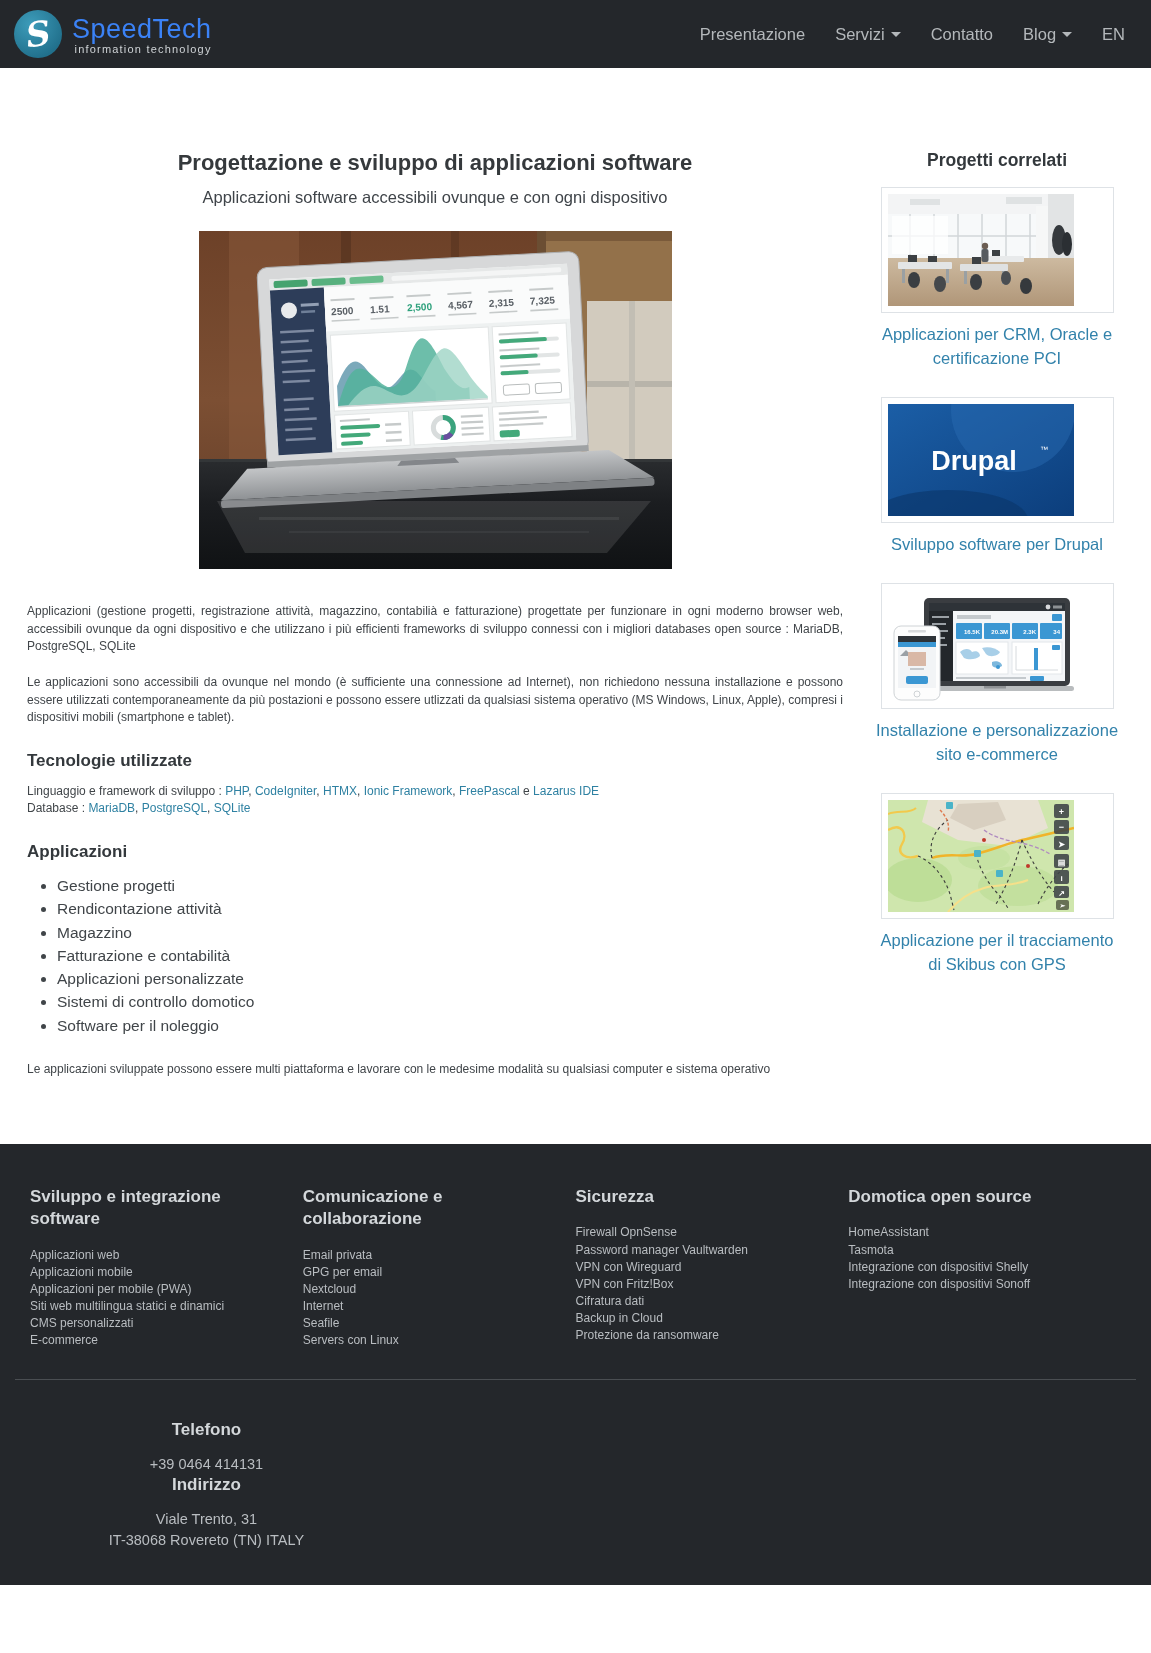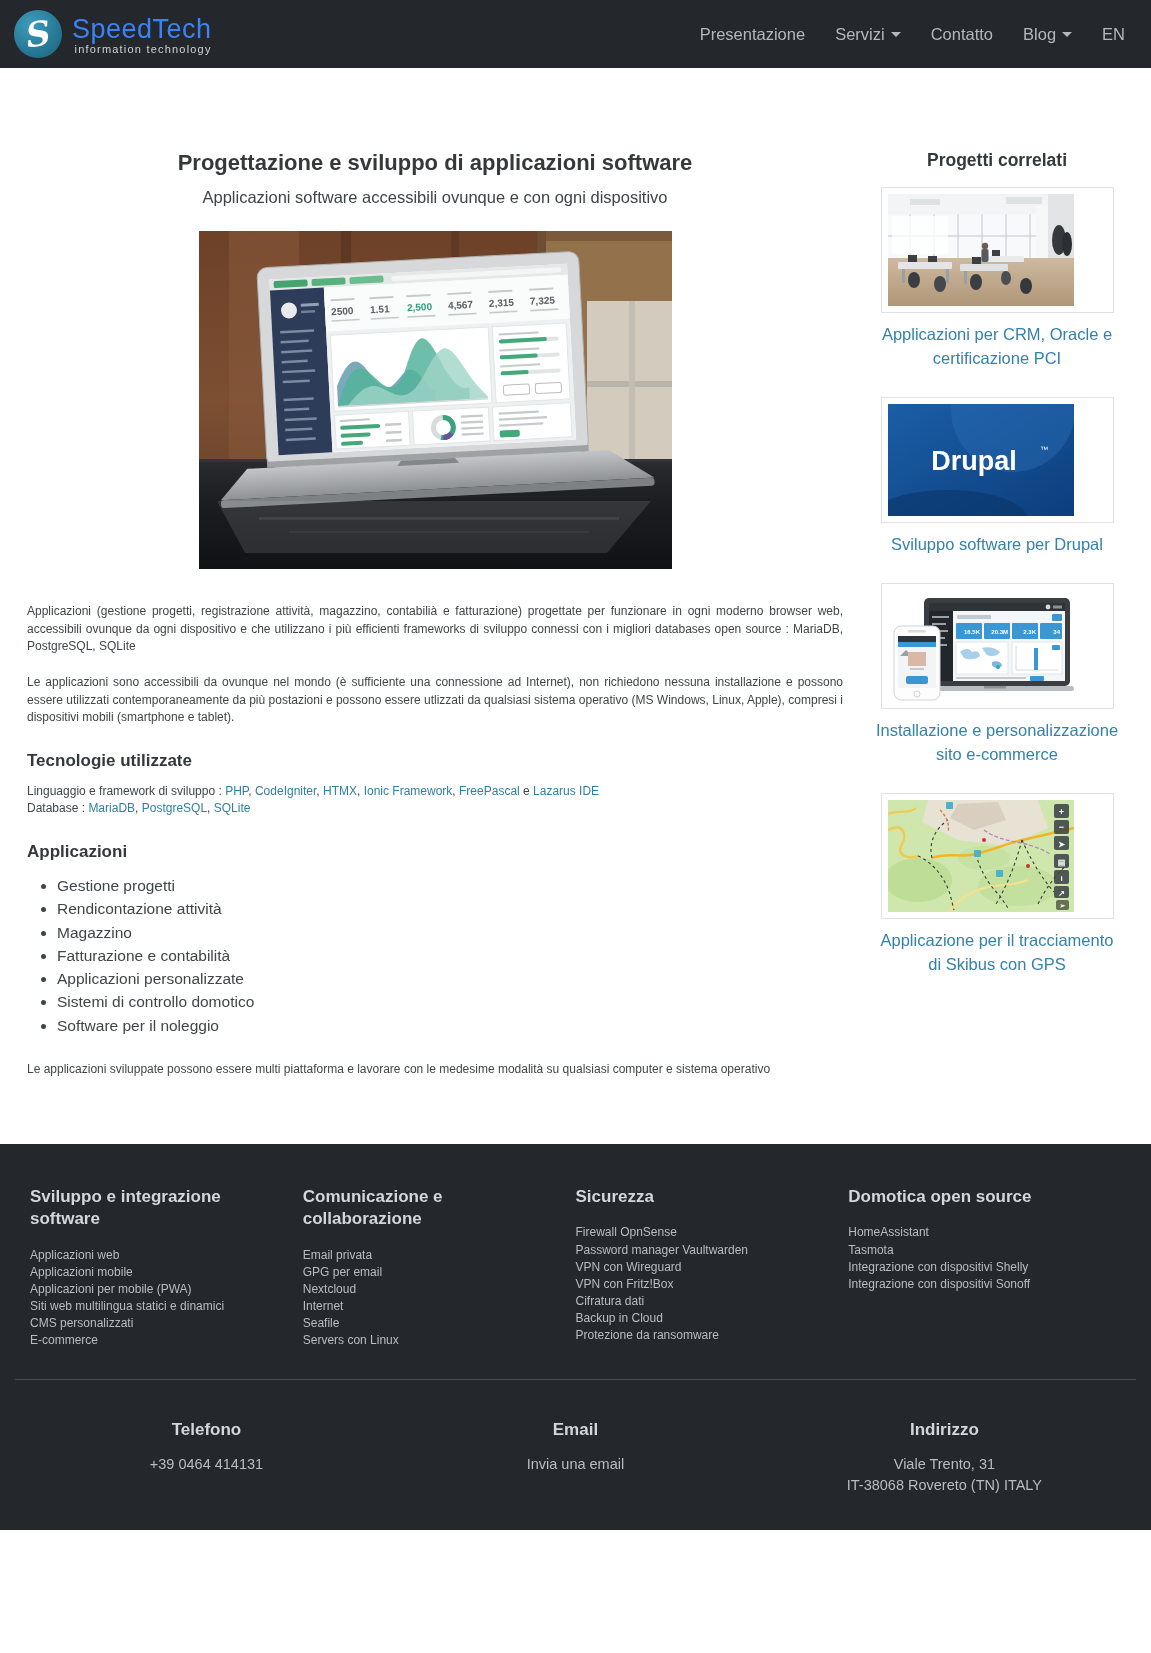--- a/index.html
+++ b/index.html
@@ -57,21 +57,21 @@
     display:block; width:250px; margin:10px auto 0; text-align:center;
     color:#3282ab; font-size:16.5px; line-height:1.45; text-decoration:none;
   }
   
   footer.site-footer{ background:#24272b; color:#b9bdc1; margin-top:8px; padding:42px 0 34px; }
   .foot-cols{ display:flex; padding:0 30px; }
   .foot-col{ width:25%; padding-right:30px; }
   .foot-col h4{ font-size:17px; color:#d3d7da; font-weight:bold; line-height:1.3; margin-bottom:16px; max-width:220px; }
   .foot-col a{ display:block; color:#b9bdc1; text-decoration:none; font-size:12px; line-height:1.42; max-width:245px; }
   hr.foot-divider{ border:none; border-top:1px solid #4a4e52; margin:30px 15px 0; }
-  .contact-row{ display:flex; padding:40px 22px 0; text-align:center; }
+  .contact-row{ display:flex; padding:40px 22px 0; text-align:center;flex-direction:column; }
   .contact-block{ width:33.33%; }
   .contact-block h4{ font-size:17px; color:#d3d7da; font-weight:bold; margin-bottom:14px; }
   .contact-block .value, .contact-block a{ font-size:14.5px; color:#b9bdc1; line-height:1.45; text-decoration:none; display:block; }
 </style>
 </head>
 <body>
 
 <header class="site-header">
   <div class="brand">
     <div class="logo-circle">
@@ -528,23 +528,19 @@
   </div>
 
   <hr class="foot-divider">
 
   <div class="contact-row">
     <div class="contact-block">
       <h4>Telefono</h4>
       <div class="value">+39 0464 414131</div>
     </div>
     <div class="contact-block">
-      <h4>Email</h4>
-      <a href="#">Invia una email</a>
-    </div>
-    <div class="contact-block">
       <h4>Indirizzo</h4>
       <div class="value">Viale Trento, 31</div>
       <div class="value">IT-38068 Rovereto (TN) ITALY</div>
     </div>
   </div>
 
 </footer>
 
 </body></html>

